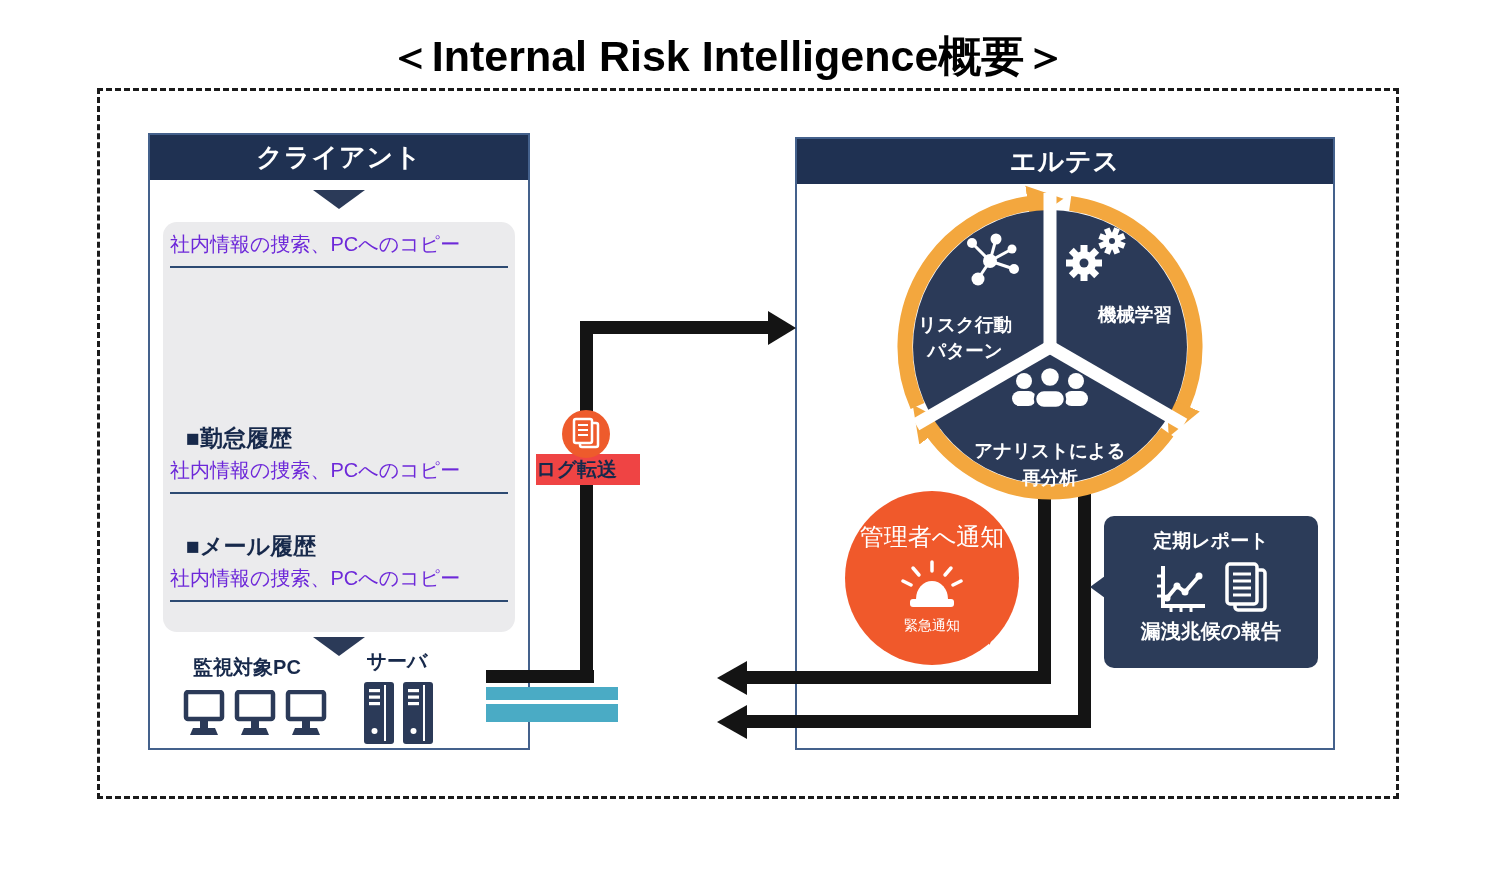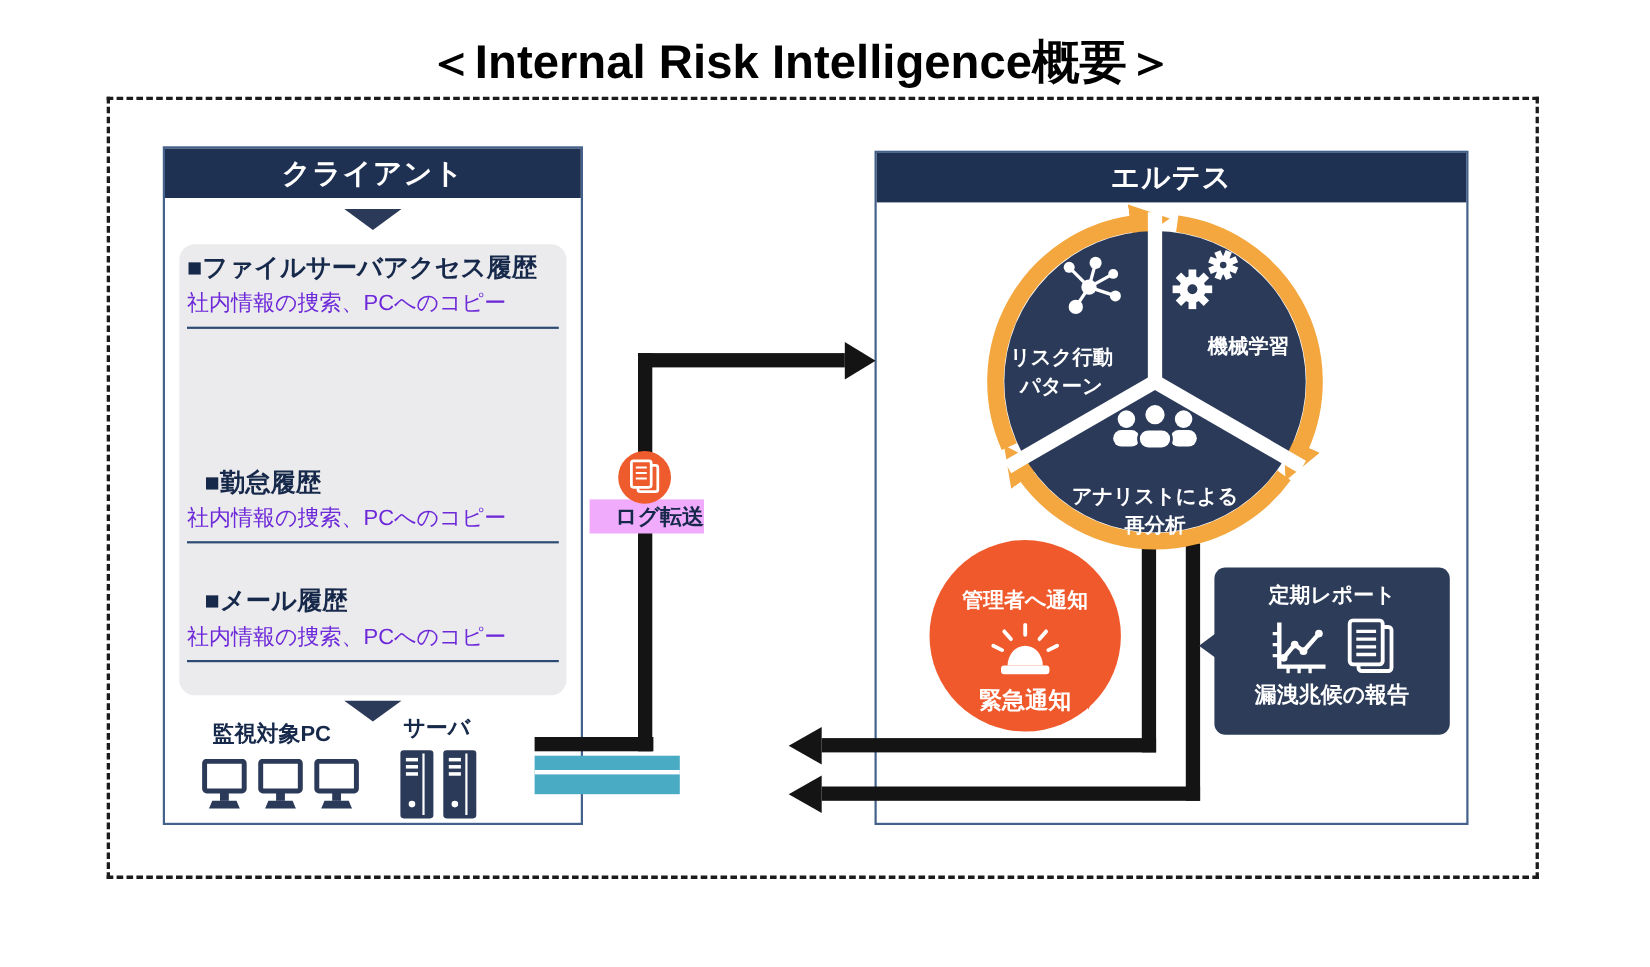--- a/index.html
+++ b/index.html
@@ -12,34 +12,34 @@
   .tri-down { position:absolute; width:0; height:0; border-left:26px solid transparent; border-right:26px solid transparent; border-top:19px solid #2b3a58; z-index:2; }
   .gray-box { position:absolute; left:163px; top:222px; width:352px; height:410px; background:#ebebed; border-radius:14px; z-index:1; }
   .log-item { position:absolute; width:338px; z-index:2; border-bottom:2px solid #2d4a72; padding-bottom:8px; }
   .log-item .t { font-size:23px; font-weight:bold; color:#17294b; }
   .log-item .d { font-size:20px; color:#6d28d9; margin-top:3px; }
   .log-item.indent .t { margin-left:16px; }
   .dev-label { position:absolute; font-size:20px; font-weight:bold; color:#17294b; text-align:center; z-index:2; }
   .head-left { position:absolute; width:0; height:0; border-top:17px solid transparent; border-bottom:17px solid transparent; border-right:30px solid #141414; z-index:7; }
   .head-right { position:absolute; width:0; height:0; border-top:17px solid transparent; border-bottom:17px solid transparent; border-left:28px solid #141414; z-index:5; }
   .bubble { position:absolute; left:845px; top:491px; width:174px; height:174px; border-radius:50%; background:#f0592b; z-index:6; display:flex; flex-direction:column; align-items:center; padding-top:30px; }
-  .bubble .bt { color:#fff; font-size:19px; font-weight:700;margin-top:12px; }
-  .bubble .bl { color:#fff; font-size:21px; font-weight:bold; margin-top:4px; }
+  .bubble .bt { color:#fff; font-size:24px; font-weight:400; }
+  .bubble .bl { color:#fff; font-size:14px; font-weight:normal; margin-top:4px; }
   .bubble-tail { position:absolute; left:978px; top:598px; width:0; height:0; border-top:40px solid #f0592b; border-right:40px solid transparent; transform:rotate(-28deg); z-index:6; }
   .report { position:absolute; left:1104px; top:516px; width:214px; height:152px; background:#2c3c59; border-radius:10px; z-index:6; display:flex; flex-direction:column; align-items:center; padding-top:12px; }
   .report .rt { color:#fff; font-size:19px; font-weight:600; }
   .report .rl { color:#fff; font-size:20px; font-weight:bold; margin-top:4px; }
   .report-tail { position:absolute; left:1090px; top:576px; width:0; height:0; border-top:11px solid transparent; border-bottom:11px solid transparent; border-right:15px solid #2c3c59; z-index:6; }
   .teal-band { position:absolute; left:486px; top:687px; width:132px; height:35px; background:#4aabc5; z-index:3; }
   .teal-band-line { position:absolute; left:486px; top:700px; width:132px; height:4px; background:#fff; z-index:4; }
   .admin-box { position:absolute; left:612px; top:652px; width:106px; height:90px; background:#4aabc5; z-index:6; }
   .admin-box .al { color:#fff; font-size:20px; font-weight:bold; text-align:center; margin-top:3px; }
   .admin-icons { display:flex; align-items:flex-end; justify-content:center; gap:3px; margin-top:1px; }
   .log-circle { position:absolute; left:562px; top:410px; width:48px; height:48px; border-radius:50%; background:#ee5b2c; z-index:9; display:flex; align-items:center; justify-content:center; }
-  .log-label { position:absolute; left:536px; top:454px; width:104px; text-align:right; font-size:20px; font-weight:bold; color:#17294b; background:#f0abfc; z-index:8; padding:2px 0; }
+  .log-label { position:absolute; left:536px; top:454px; width:104px; text-align:left; font-size:20px; font-weight:bold; color:#17294b; background:#ef4444; z-index:8; padding:2px 0; }
   .dashed-frame { position:absolute; left:97px; top:88px; width:1302px; height:711px; border:3px dashed #1b1b1b; z-index:0; }
   .title { position:absolute; left:728px; top:28px; transform:translateX(-50%); background:#fff; padding:0 22px; font-size:43px; font-weight:700; color:#000; white-space:nowrap; z-index:2; }
   .icons-row { display:flex; }
   svg text { font-family:"Liberation Sans","DejaVu Sans",sans-serif; }
 </style>
 </head>
 <body>
 
 <div id="stage">
 
@@ -49,21 +49,20 @@
 
   <div class="panel" style="left:148px; top:133px; width:382px; height:617px;">
     <div class="panel-header">クライアント</div>
   </div>
 
   <div class="tri-down" style="left:313px; top:190px;"></div>
 
   <div class="gray-box"></div>
 
   <div class="log-item" style="left:170px; top:228px;">
-    <div class="t">■ファイルサーバアクセス履歴</div>
     <div class="d">社内情報の捜索、PCへのコピー</div>
   </div>
   <div class="log-item indent" style="left:170px; top:423px;">
     <div class="t">■勤怠履歴</div>
     <div class="d">社内情報の捜索、PCへのコピー</div>
   </div>
   <div class="log-item indent" style="left:170px; top:531px;">
     <div class="t">■メール履歴</div>
     <div class="d">社内情報の捜索、PCへのコピー</div>
   </div>

